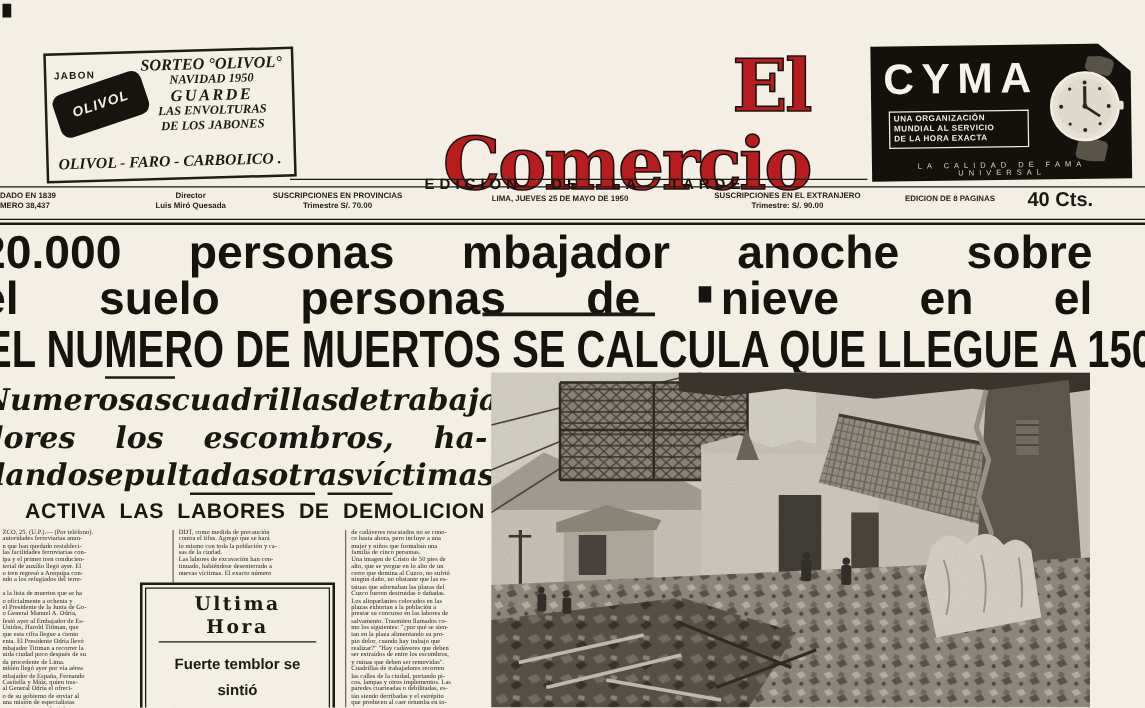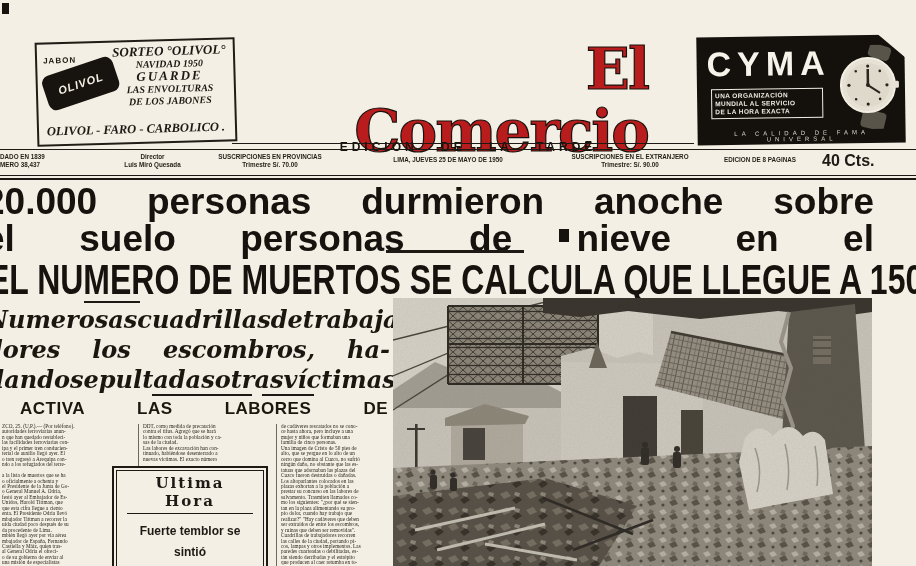--- a/index.html
+++ b/index.html
@@ -156,21 +156,21 @@
   <div class="abs dl" style="left:562px;top:153px;width:136px;text-align:center;">
     <span class="lab">SUSCRIPCIONES EN EL EXTRANJERO</span>
     <span class="lab">Trimestre: S/. 90.00</span>
   </div>
   <div class="abs dl" style="left:714px;top:156px;width:92px;text-align:center;">EDICION DE 8 PAGINAS</div>
   <div class="abs price">40 Cts.</div>
 
   <div class="abs hl jwords" style="top:181px;">
       <span>20.000</span>
       <span>personas</span>
-      <span>durmieron</span>
+      <span>mbajador</span>
       <span>anoche</span>
       <span>sobre</span>
     </div>
   <div class="abs hl jwords" style="top:218px;">
       <span>el</span>
       <span>suelo</span>
       <span>personas</span>
       <span>de</span>
       <span>nieve</span>
       <span>en</span>
@@ -202,20 +202,21 @@
       <span>víctimas</span>
     </div>
   <div class="abs rule" style="left:152px;top:394px;width:100px;height:2px;"></div>
   <div class="abs rule" style="left:262px;top:394px;width:52px;height:2px;"></div>
 
   <div class="abs kicker jwords">
       <span>ACTIVA</span>
       <span>LAS</span>
       <span>LABORES</span>
       <span>DE</span>
+      <span>DEMOLICION</span>
     </div>
 
   <div class="abs col prelines" style="left:2px;width:133px;">ZCO, 25. (U.P.).— (Por teléfono).
 autoridades ferroviarias anun-
 n que han quedado restableci-
 las facilidades ferroviarias con-
 ipa y el primer tren conducien-
 terial de auxilio llegó ayer. El
 o tren regresó a Arequipa con-
 ndo a los refugiados del terre-

